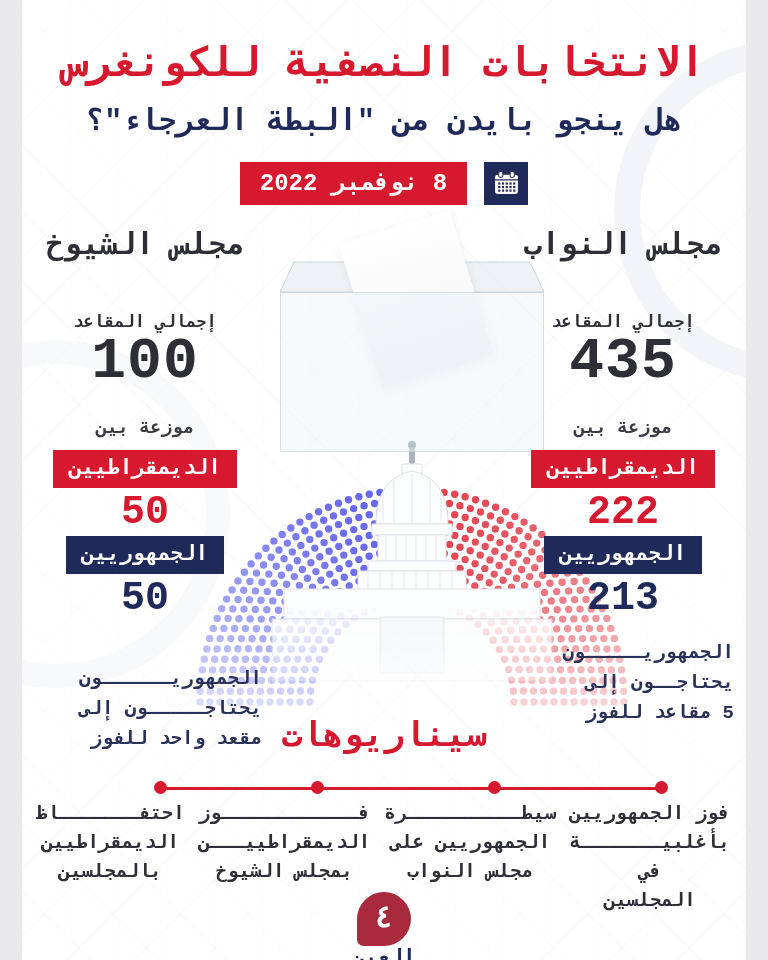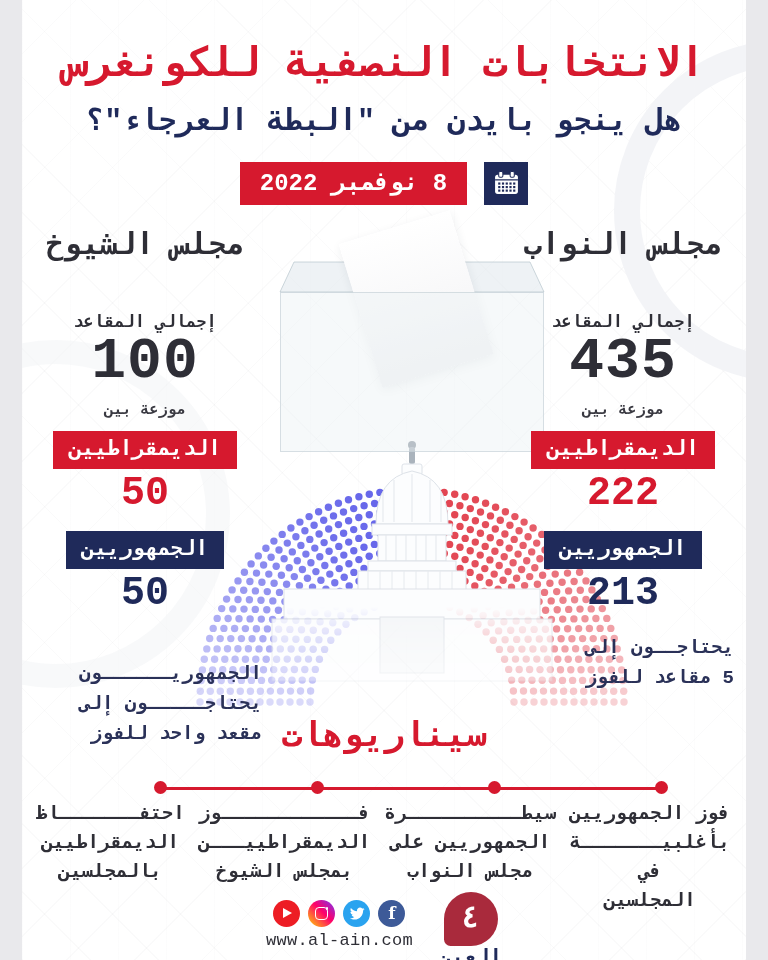--- a/index.html
+++ b/index.html
@@ -26,24 +26,24 @@
   .date-red{background:#d6192e;color:#fff;font-size:24px;font-weight:700;direction:rtl;
     padding:5px 20px 7px;display:flex;align-items:center;}
   .date-cal{width:44px;height:43px;background:#1f2a5a;display:flex;align-items:center;justify-content:center;}
 
   
   .col{position:absolute;top:226px;width:234px;text-align:center;direction:rtl;}
   .col.right{right:6px;} .col.left{left:6px;}
   .ch-title{font-size:30px;font-weight:800;color:#2e2e36;}
   .ch-total-label{font-size:17px;font-weight:700;color:#2e2e36;margin-top:48px;}
   .ch-total{font-size:58px;line-height:60px;font-weight:800;color:#2e2e36;letter-spacing:1px;}
-  .ch-split{font-size:15px;font-weight:600;color:#3a3a42;margin-top:8px;margin-bottom:12px;}
+  .ch-split{font-size:18px;font-weight:600;color:#3a3a42;margin-top:24px;margin-bottom:12px;}
   .badge{display:inline-block;color:#fff;font-size:21px;font-weight:700;padding:5px 16px 8px;}
   .badge.dem{background:#d6192e;}
-  .badge.rep{background:#1f2a5a;margin-top:14px;}
+  .badge.rep{background:#1f2a5a;}
   .cnt{font-size:40px;font-weight:800;line-height:46px;margin-top:2px;}
   .cnt.dem{color:#d6192e;} .cnt.rep{color:#1f2a5a;}
   .note{margin-top:16px;font-size:19px;line-height:30px;font-weight:700;color:#2a3158;text-align:right;}
   .col.left .note{padding-left:0;padding-right:0;margin-right:0;margin-left:48px;margin-top:42px;}
   .col.right .note{padding-right:6px;}
 
   
   .hemi{position:absolute;left:168px;top:478px;}
   .capitol{position:absolute;left:240px;top:438px;}
   .boxsvg{position:absolute;left:256px;top:258px;}
@@ -725,20 +725,21 @@
   <div class="col right">
     <div class="ch-title">مجلس النواب</div>
     <div class="ch-total-label">إجمالي المقاعد</div>
     <div class="ch-total">435</div>
     <div class="ch-split">موزعة بين</div>
     <div><span class="badge dem">الديمقراطيين</span></div>
     <div class="cnt dem">222</div>
     <div><span class="badge rep">الجمهوريين</span></div>
     <div class="cnt rep">213</div>
     <div class="note">
+      <div>الجمهوريـــــون</div>
       <div>يحتاجــون إلى</div>
       <div>5 مقاعد للفوز</div>
     </div>
   </div>
 
   <div class="col left">
     <div class="ch-title">مجلس الشيوخ</div>
     <div class="ch-total-label">إجمالي المقاعد</div>
     <div class="ch-total">100</div>
     <div class="ch-split">موزعة بين</div>
@@ -776,32 +777,19 @@
       <div>بمجلس الشيوخ</div>
     </div>
     <div class="scn-item">
       <div>احتفـــــــاظ</div>
       <div>الديمقراطيين</div>
       <div>بالمجلسين</div>
     </div>
   </div>
 
   <div class="footer">
-    <div class="social-block">
-      <div class="social-row">
-        <span class="sic yt"></span>
-        <span class="sic ig"></span>
-        <span class="sic tw">
-          <svg width="27" height="27" viewBox="0 0 27 27">
-              <path fill="#fff" d="M21.5 9.1c-.5.2-1.1.4-1.7.5.6-.4 1.1-1 1.3-1.7-.6.3-1.2.6-1.9.7-.5-.6-1.3-1-2.2-1-1.7 0-3 1.4-3 3 0 .2 0 .5.1.7-2.5-.1-4.7-1.3-6.2-3.2-.3.5-.4 1-.4 1.5 0 1 .5 2 1.3 2.5-.5 0-1-.2-1.4-.4v.1c0 1.5 1 2.7 2.4 3-.2.1-.5.1-.8.1-.2 0-.4 0-.5-.1.4 1.2 1.5 2.1 2.8 2.1-1 .8-2.3 1.3-3.7 1.3h-.7c1.3.9 2.9 1.4 4.6 1.4 5.5 0 8.6-4.6 8.6-8.6v-.4c.6-.4 1.1-1 1.5-1.6z"></path>
-            </svg>
-        </span>
-        <span class="sic fb"></span>
-      </div>
-      <div class="site-url">www.al-ain.com</div>
-    </div>
     <div class="logo-block">
       <div class="alain-mark"></div>
       <div class="alain-name">العين</div>
 
     </div>
   </div>
 </div>
 
 </body></html>

